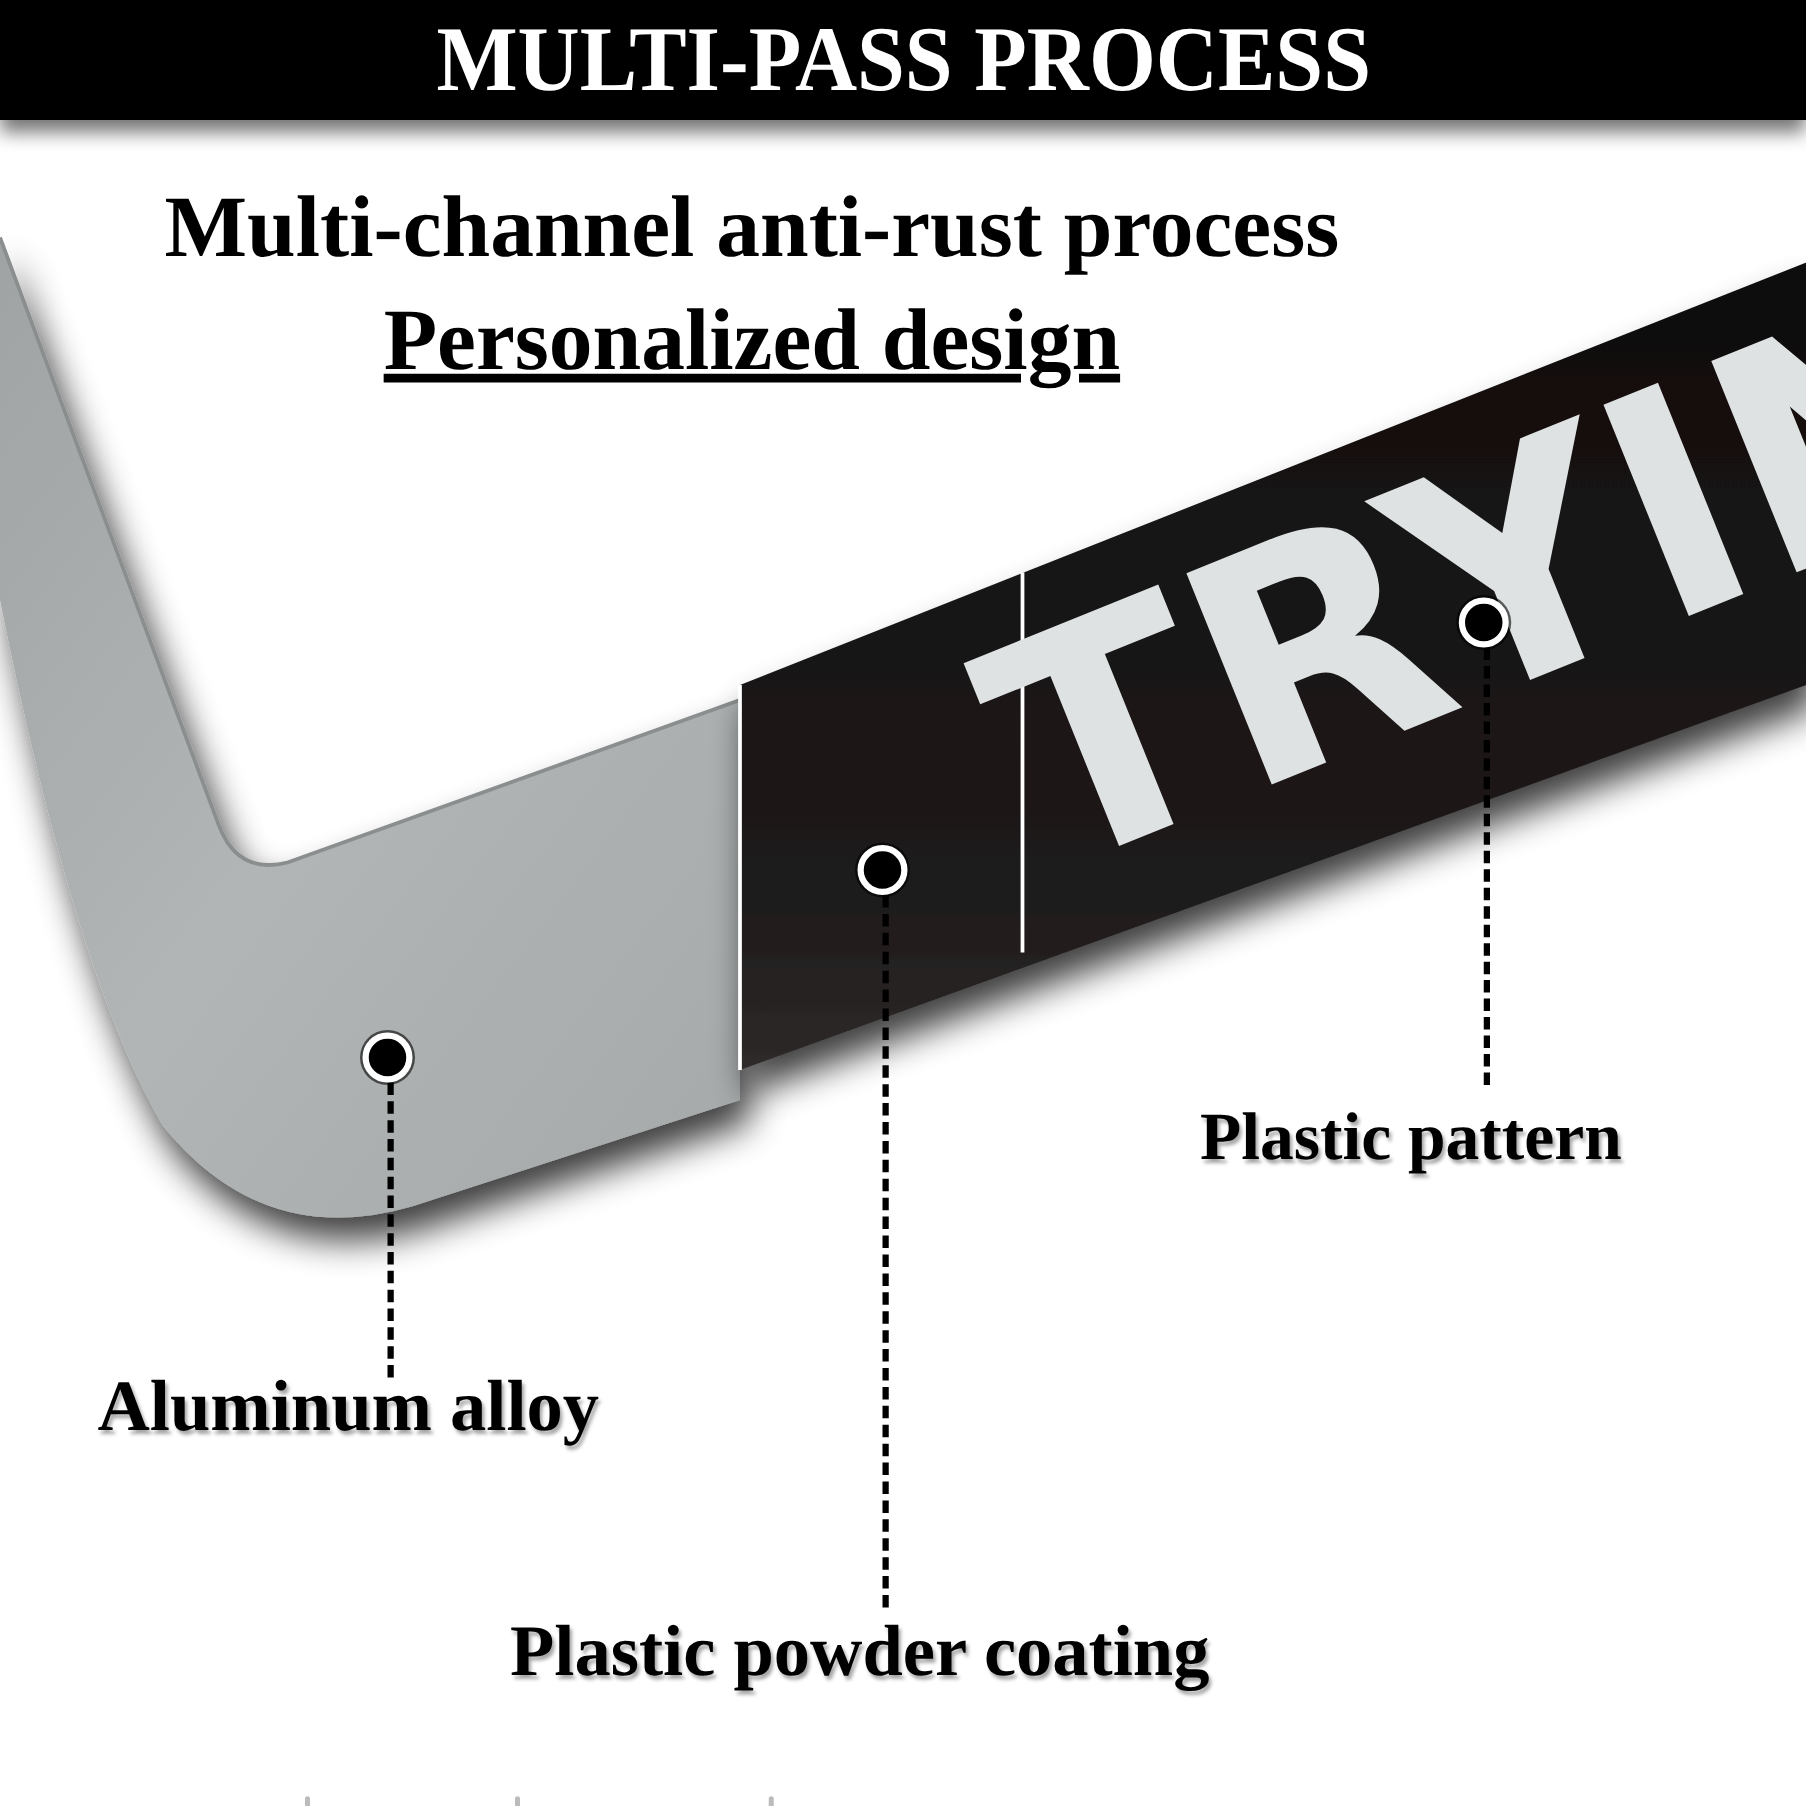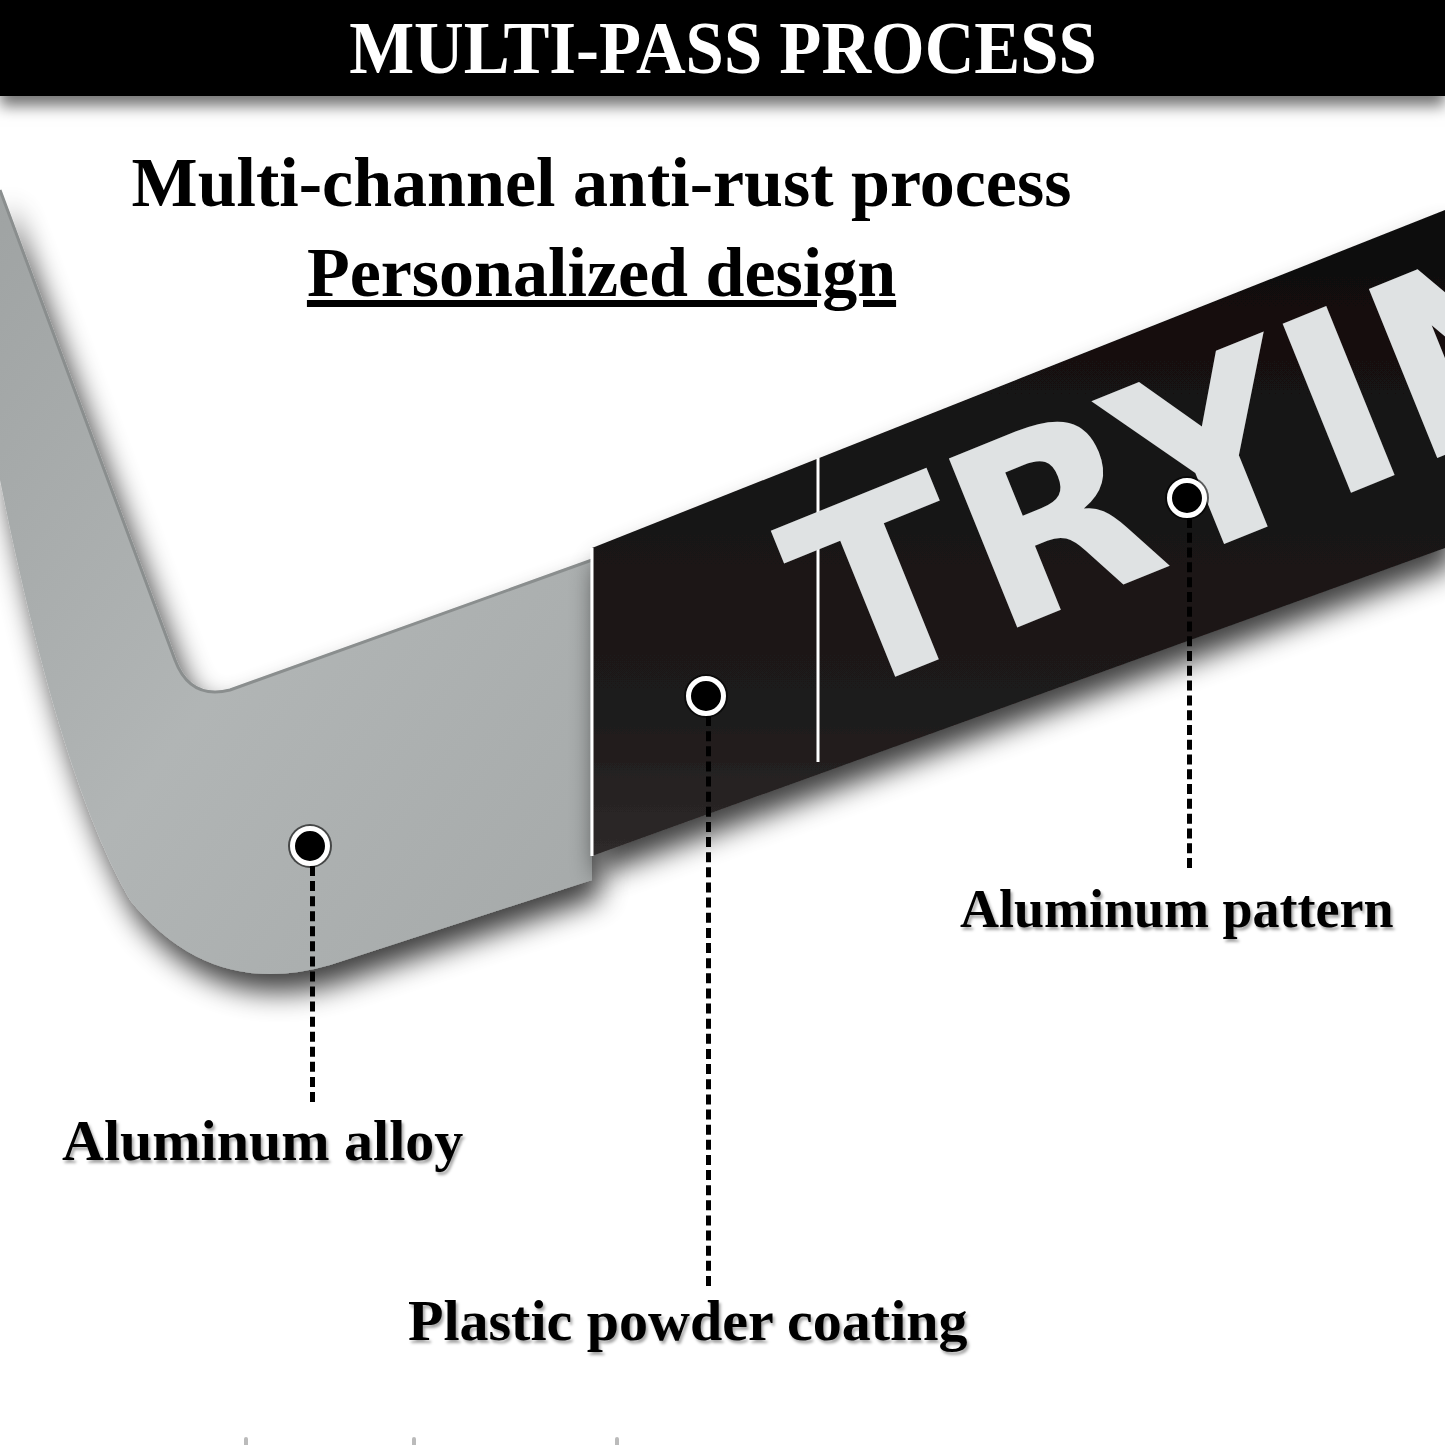--- a/index.html
+++ b/index.html
@@ -31,21 +31,21 @@
 
     svg.art { position: absolute; left: 0; top: 0; z-index: 2; }
 
     .label {
       position: absolute; font-family: "Liberation Serif", "DejaVu Serif", serif;
       font-weight: bold; color: #000; font-size: 58px; line-height: 66px;
       text-shadow: 2px 3px 3px rgba(0,0,0,0.35);
       white-space: nowrap; z-index: 4;
     }
     .label.printed { left: 960px; top: 876px; font-size: 54px; }
-    .label.aluminum { left: 62px; top: 1092px; margin-top: 16px; }
+    .label.aluminum { left: 78px; top: 1092px; }
     .label.plastic { left: 408px; top: 1275px; margin-top: 13px; }
 
     .marker {
       position: absolute; width: 40px; height: 40px; border-radius: 50%;
       background: #000; border: 5px solid #fff; box-sizing: border-box;
       box-shadow: 0 0 0 2px rgba(0,0,0,0.6);
       z-index: 6;
     }
     .leader {
       position: absolute; width: 0; border-left: 5px dashed #000;
@@ -102,21 +102,21 @@
     <line x1="818" y1="458" x2="818" y2="762" stroke="#ffffff" stroke-width="3"></line>
   </g>
 
   <g transform="translate(838,700) rotate(-22)">
     <text x="0" y="0" font-family="DejaVu Sans, sans-serif" font-weight="bold" font-size="250" fill="#dfe2e3">TRYING</text>
   </g>
 </svg>
 
 <div class="marker" style="left:1167px; top:478px;"></div>
 <div class="leader" style="left:1187px; top:518px; height:350px;"></div>
-<div class="label printed">Aluminum pattern</div>
+<div class="label printed">Plastic pattern</div>
 
 <div class="marker" style="left:686px; top:676px;"></div>
 <div class="leader" style="left:706px; top:716px; height:570px;"></div>
 <div class="label plastic">Plastic powder coating</div>
 
 <div class="marker" style="left:290px; top:826px;"></div>
 <div class="leader" style="left:310px; top:866px; height:236px;"></div>
 <div class="label aluminum">
   <div>Aluminum alloy</div>
 </div>

